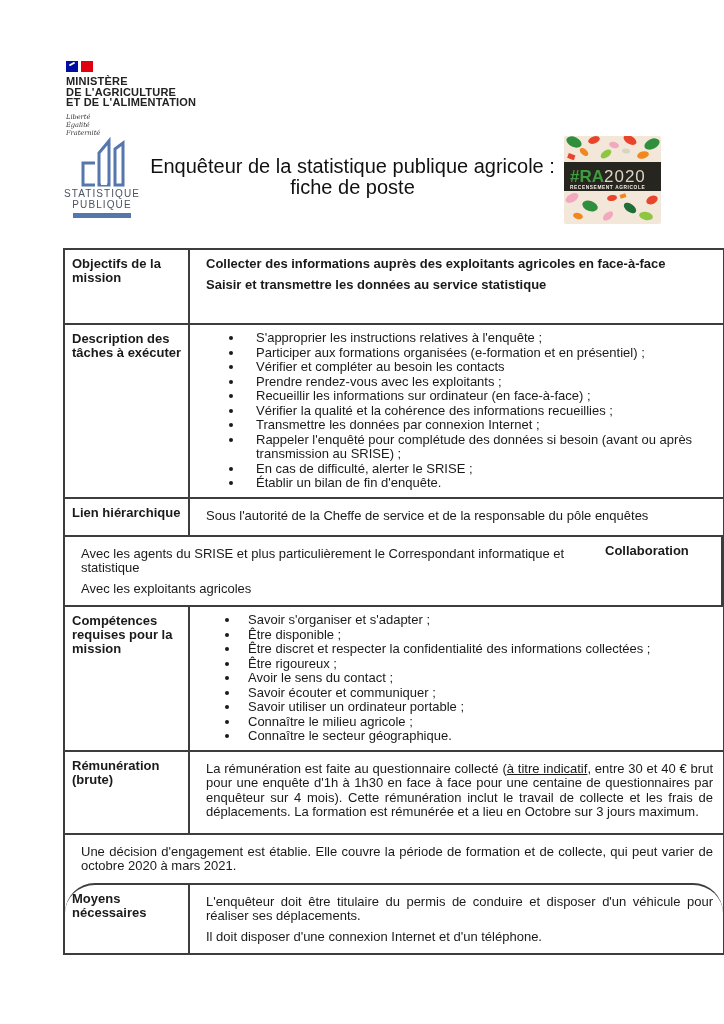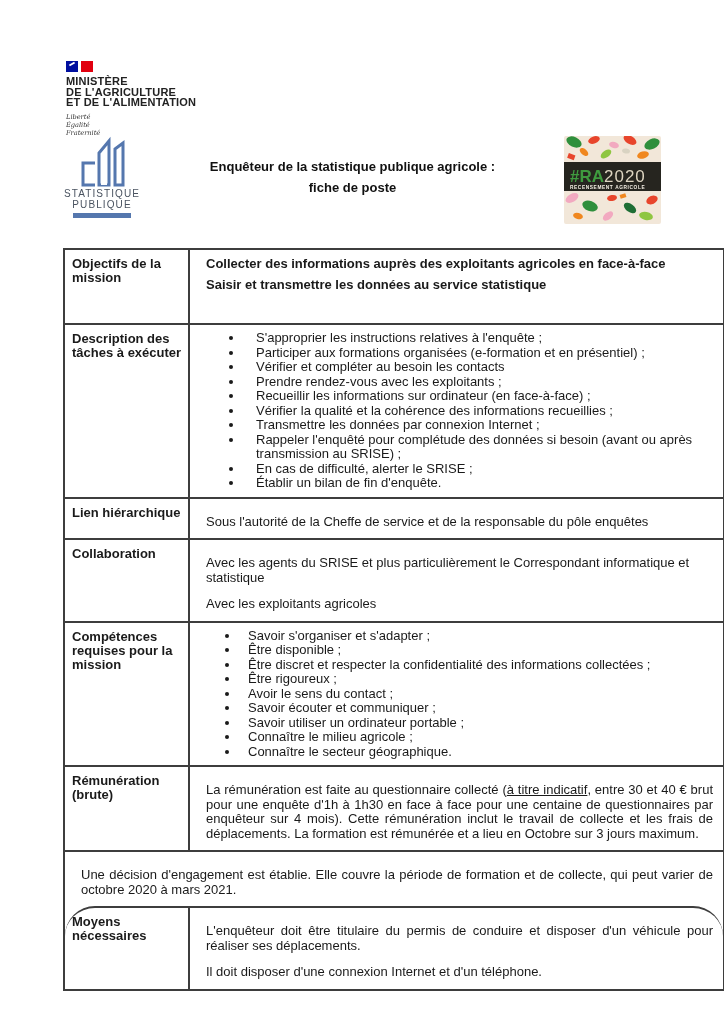--- a/index.html
+++ b/index.html
@@ -19,39 +19,39 @@
   .flag .gap{width:3px;height:11px;background:#fff;}
   .flag .r{width:12px;height:11px;background:#e1000f;}
   .ministry-name{font-size:11px;font-weight:bold;line-height:10.5px;letter-spacing:.2px;color:#222;}
   .motto{margin-top:5px;font-family:"DejaVu Serif", serif;font-style:italic;font-size:6.6px;line-height:8px;color:#333;}
   
   .header-row{position:absolute;left:63px;top:136px;width:598px;display:flex;align-items:flex-start;}
   .stat-logo{width:78px;text-align:center;flex:0 0 auto;}
   .stat-logo .mark{display:block;margin:0 auto;}
   .stat-logo .word{font-size:10px;letter-spacing:1.1px;color:#4a5360;line-height:11px;font-family:"Liberation Sans",sans-serif;}
   .stat-logo .bar{width:58px;height:5px;background:#5577ae;margin:3px auto 0;}
-  .doc-title{flex:1 1 auto;text-align:center;font-weight:bold;font-size:13px;line-height:21px;padding-top:20px;color:#111;}
+  .doc-title{flex:1 1 auto;text-align:center;font-weight:normal;font-size:20px;line-height:21px;padding-top:20px;color:#111;}
   .ra-logo{flex:0 0 auto;width:97px;height:88px;}
   
   .fiche-table{
     position:absolute;left:63px;top:248px;width:662px;
     border:2px solid #3d3d3d;
     box-sizing:border-box;
     font-size:13px;line-height:14.5px;
   }
   .row{display:flex;border-top:2px solid #3d3d3d;box-sizing:border-box;}
   .row:first-child{border-top:none;}
   .cell{box-sizing:border-box;}
   .label-cell{
     flex:0 0 125px;width:125px;border-right:2px solid #3d3d3d;
     font-weight:bold;padding:7px 6px 4px 7px;line-height:14px;
   }
   .content-cell{flex:1 1 auto;padding:4px 10px 4px 16px;}
   .bold-line{font-weight:bold;margin:3px 0 6px;}
-  .content-cell p{margin:12px 0 5px;}
+  .content-cell p{margin:6px 0 5px;}
   ul.bullets{margin:2px 0 2px;padding-left:34px;}
   ul.bullets li{margin:0;padding-left:8px;}
   .row-2 .content-cell ul.bullets{padding-left:38px;}
   .row-2 .content-cell ul.bullets li{padding-left:12px;}
   .row-6 .content-cell,.row-7 .content-cell,.row-8 .content-cell{text-align:justify;}
   .u{text-decoration:underline;}
   
   .row-1{min-height:73px;}
   .row-2{min-height:156px;}
   .row-3{min-height:38px;}
@@ -161,25 +161,25 @@
           </ul>
         </div>
       </div>
       <div class="row row-3">
         <div class="cell label-cell">Lien hiérarchique</div>
         <div class="cell content-cell">
           <p>Sous l'autorité de la Cheffe de service et de la responsable du pôle enquêtes</p>
         </div>
       </div>
       <div class="row row-4">
-        <div class="cell label-cell">Collaboration</div>
         <div class="cell content-cell">
           <p>Avec les agents du SRISE et plus particulièrement le Correspondant informatique et statistique</p>
           <p>Avec les exploitants agricoles</p>
         </div>
+        <div class="cell label-cell">Collaboration</div>
       </div>
       <div class="row row-5">
         <div class="cell label-cell">Compétences requises pour la mission</div>
         <div class="cell content-cell">
           <ul class="bullets">
             <li>Savoir s'organiser et s'adapter ;</li>
             <li>Être disponible ;</li>
             <li>Être discret et respecter la confidentialité des informations collectées ;</li>
             <li>Être rigoureux ;</li>
             <li>Avoir le sens du contact ;</li>

